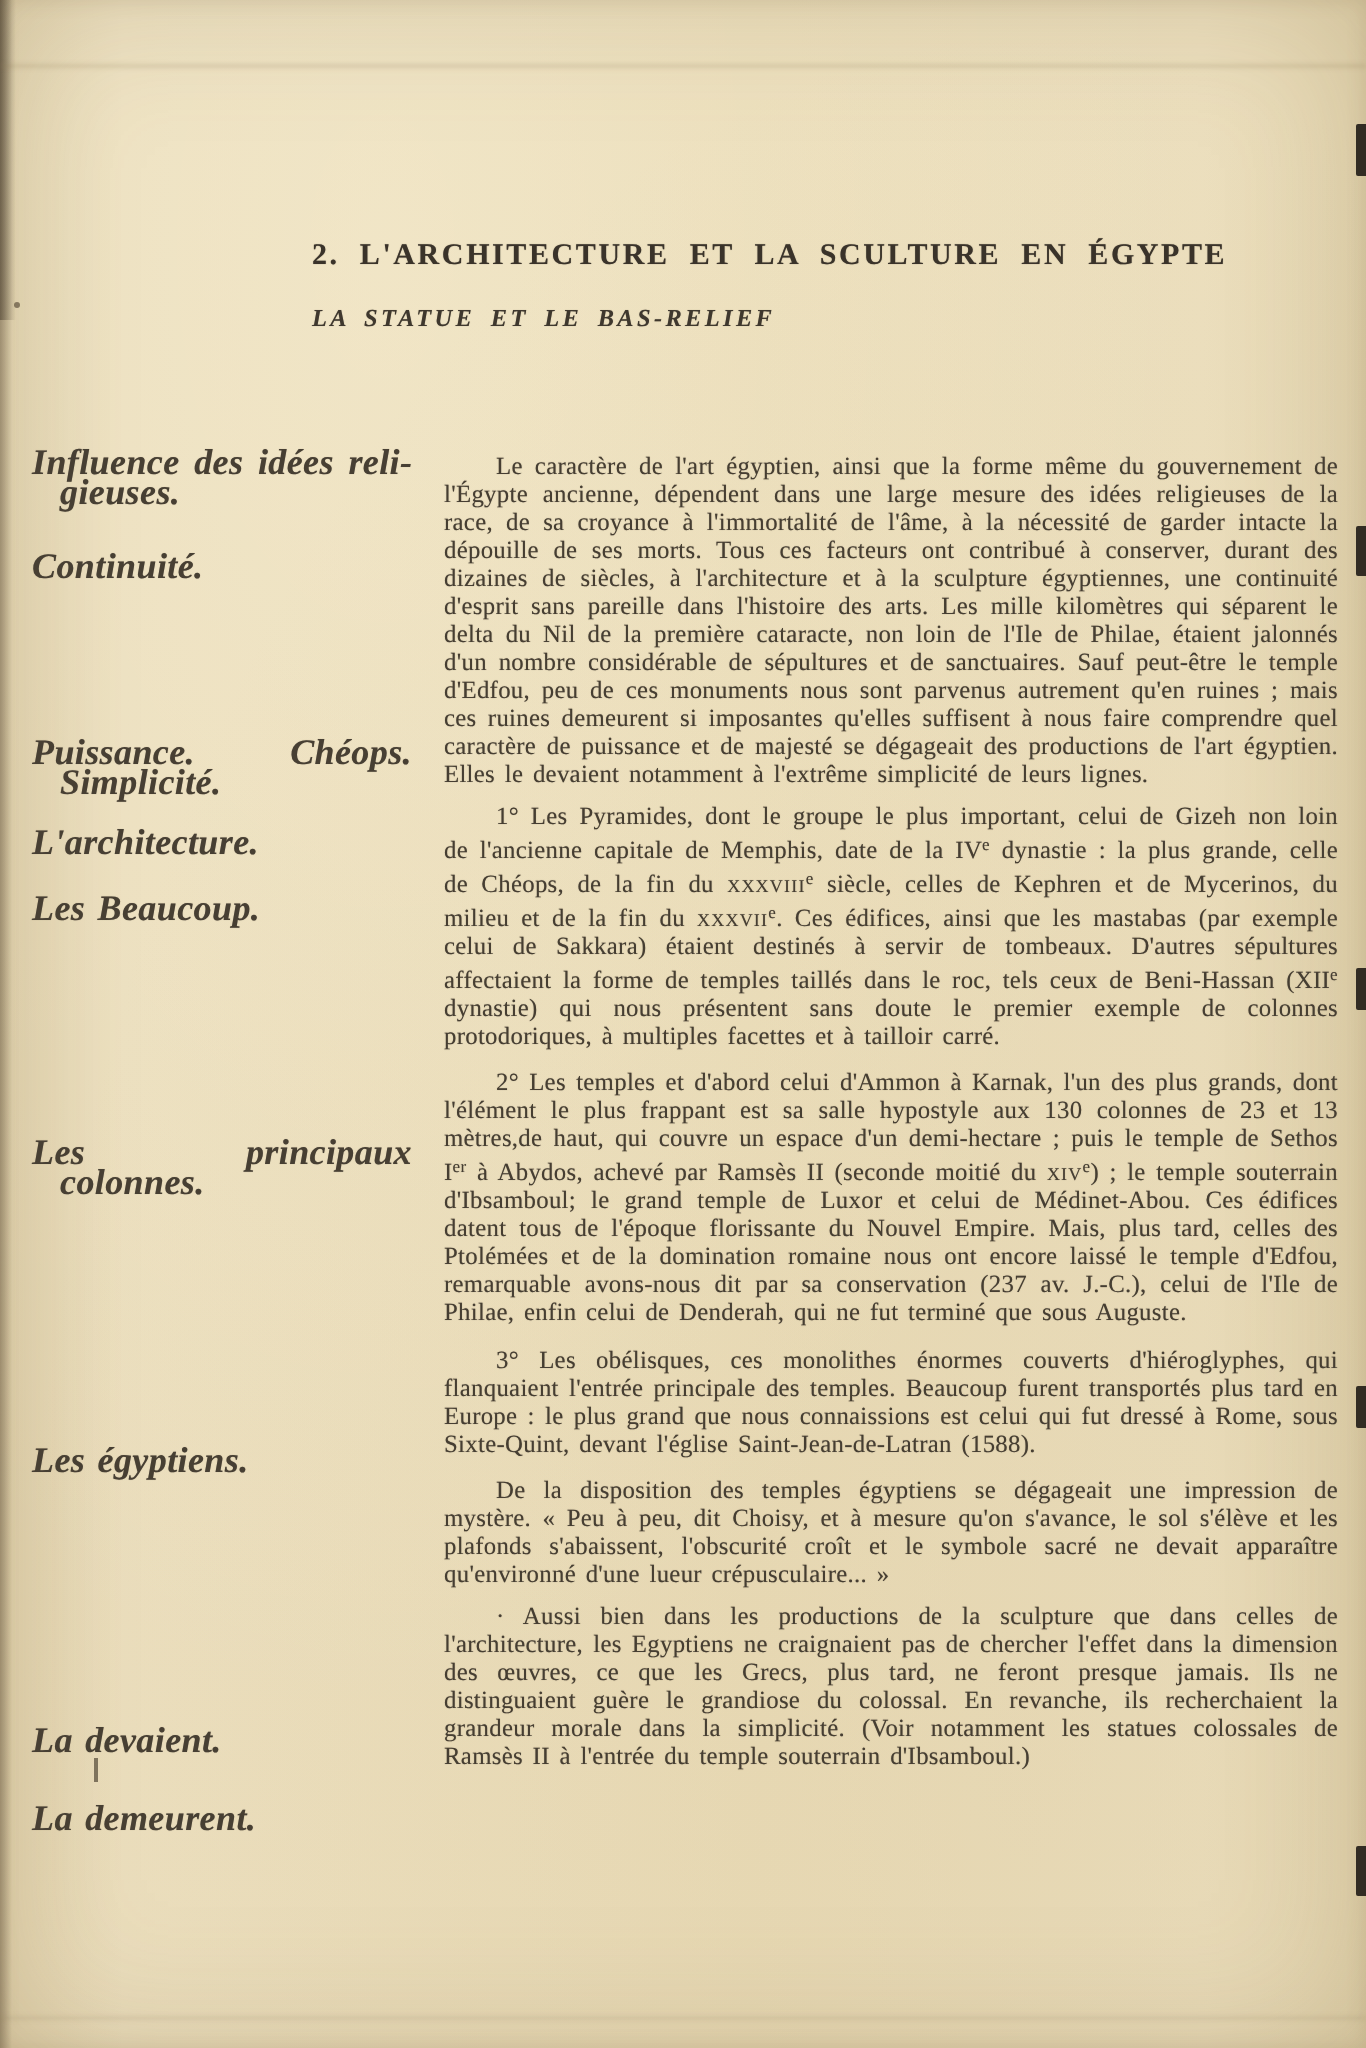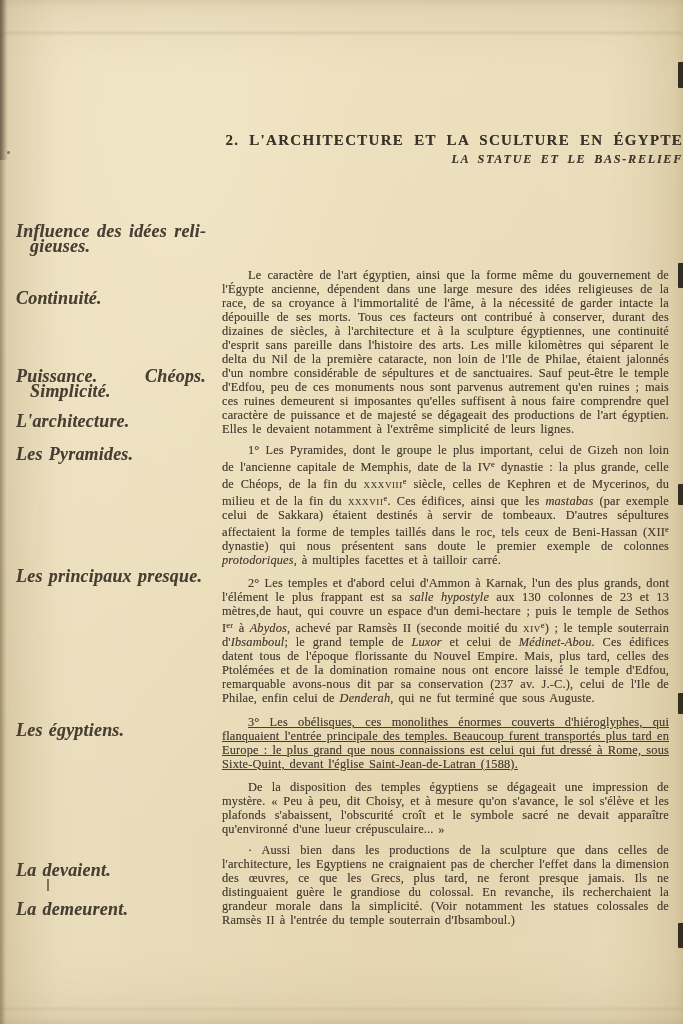--- a/index.html
+++ b/index.html
@@ -19,33 +19,33 @@
       linear-gradient(90deg, #e2d3ae 0%, #ebdebd 9%, #eadcb8 55%, #ecdfbe 88%, #e5d7b2 100%);
     background-color: #e9dcba;
     box-shadow: inset 0 0 70px rgba(125,100,60,0.22), inset 0 0 10px rgba(125,100,60,0.18);
     color: #453d31;
   }
 
   
   .heading-block {
     position: absolute;
     left: 156px; right: 0;
-    top: 132px;
-    text-align: right;
+    top: 120px;
+    text-align: left;
   }
   .title {
     font-size: 15px;
     font-weight: bold;
     letter-spacing: 1.3px;
     word-spacing: 5px;
     color: #3a332a;
     text-shadow: 0 0 0.5px rgba(58,51,42,0.55);
   }
   .subtitle {
-    margin-top: 1px;
+    margin-top: 13px;
     font-size: 12.2px;
     font-weight: bold;
     font-style: italic;
     letter-spacing: 1.7px;
     word-spacing: 3px;
     line-height: 18.5px;
     color: #3f382e;
     text-shadow: 0 0 0.4px rgba(63,56,46,0.5);
   }
 
@@ -66,40 +66,39 @@
     text-indent: -14px;
     text-shadow: 0 0 0.4px rgba(71,63,51,0.45);
   }
 
   
   .body-col {
     position: absolute;
     left: 222px;
     top: 226px;
     width: 447px;
-    margin-top: 42px;
   }
   .body-col p {
     margin: 0;
     font-size: 12.4px;
     line-height: 14px;
     text-align: justify;
     letter-spacing: 0.15px;
     word-spacing: 1.6px;
     text-indent: 26px;
     hyphens: auto;
     -webkit-hyphens: auto;
     color: #463e32;
     text-shadow: 0 0 0.45px rgba(70,62,50,0.5);
   }
   .body-col p.gap-s { margin-top: 7px; }
   .body-col p.gap-m { margin-top: 9px; }
-  .body-col p.gap-l { margin-top: 10px; text-decoration: underline; }
+  .body-col p.gap-l { margin-top: 10px; }
 
-  .seg-i  { font-style: italic; }
+  .seg-i  { }
   .seg-sc { font-variant: small-caps; letter-spacing: 0.6px; }
   .seg-sup{ font-size: 8.5px; vertical-align: 4px; letter-spacing: 0.2px; }
 
   
   .edge-left {
     position: absolute; left: 0; top: 0; bottom: 0; width: 6px;
     background: linear-gradient(90deg, rgba(75,60,40,0.38), rgba(75,60,40,0));
   }
   .edge-left-top {
     position: absolute; left: 0; top: 0; width: 8px; height: 160px;
@@ -137,25 +136,25 @@
 
   <div class="heading-block">
     <div class="title">2. L'ARCHITECTURE ET LA SCULTURE EN ÉGYPTE</div>
     <div class="subtitle">
       <div>LA STATUE ET LE BAS-RELIEF</div>
     </div>
   </div>
 
   <aside>
     <div class="margin-note" style="top:224px">Influence des idées reli­gieuses.</div>
-    <div class="margin-note" style="top:291px">Continuité.</div>
+    <div class="margin-note" style="top:276px">Continuité.</div>
     <div class="margin-note" style="top:369px">Puissance. Chéops. Sim­plicité.</div>
     <div class="margin-note" style="top:414px">L'architecture.</div>
-    <div class="margin-note" style="top:447px">Les Pyramides.</div>
-    <div class="margin-note" style="top:569px">Les principaux presque.</div>
+    <div class="margin-note" style="top:447px">Les Beaucoup.</div>
+    <div class="margin-note" style="top:569px">Les principaux colonnes.</div>
     <div class="margin-note" style="top:723px">Les égyptiens.</div>
     <div class="margin-note" style="top:863px">La devaient.</div>
     <div class="margin-note" style="top:902px">La demeurent.</div>
   </aside>
 
   <main class="body-col">
     <p><span>Le caractère de l'art égyptien, ainsi que la forme même du gouvernement de l'Égypte ancienne, dépendent dans une large mesure des idées religieuses de la race, de sa croyance à l'immortalité de l'âme, à la nécessité de garder intacte la dépouille de ses morts. Tous ces facteurs ont contribué à conserver, durant des dizaines de siècles, à l'architecture et à la sculpture égyptiennes, une continuité d'esprit sans pareille dans l'histoire des arts. Les mille kilomètres qui séparent le delta du Nil de la première cataracte, non loin de l'Ile de Philae, étaient jalonnés d'un nombre considérable de sépultures et de sanctuaires. Sauf peut-être le temple d'Edfou, peu de ces monuments nous sont parvenus autrement qu'en ruines ; mais ces ruines demeurent si imposantes qu'elles suffisent à nous faire comprendre quel caractère de puissance et de majesté se dégageait des productions de l'art égyptien. Elles le devaient notamment à l'extrême simplicité de leurs lignes.</span></p>
     <p class="gap-s"><span>1° Les Pyramides, dont le groupe le plus important, celui de Gizeh non loin de l'ancienne capitale de Memphis, date de la IV</span><span class="seg-sup">e</span><span> dynastie : la plus grande, celle de Chéops, de la fin du </span><span class="seg-sc">xxxviii</span><span class="seg-sup">e</span><span> siècle, celles de Kephren et de Mycerinos, du milieu et de la fin du </span><span class="seg-sc">xxxvii</span><span class="seg-sup">e</span><span>. Ces édifices, ainsi que les </span><span class="seg-i">mastabas</span><span> (par exemple celui de Sakkara) étaient destinés à servir de tombeaux. D'autres sépultures affectaient la forme de temples taillés dans le roc, tels ceux de Beni-Hassan (XII</span><span class="seg-sup">e</span><span> dynastie) qui nous présentent sans doute le premier exemple de colonnes </span><span class="seg-i">protodoriques</span><span>, à multiples facettes et à tailloir carré.</span></p>
     <p class="gap-m"><span>2° Les temples et d'abord celui d'Ammon à Karnak, l'un des plus grands, dont l'élément le plus frappant est sa </span><span class="seg-i">salle hypostyle</span><span> aux 130 colonnes de 23 et 13 mètres,de haut, qui couvre un espace d'un demi-hectare ; puis le temple de Sethos I</span><span class="seg-sup">er</span><span> à </span><span class="seg-i">Abydos</span><span>, achevé par Ramsès II (seconde moitié du </span><span class="seg-sc">xiv</span><span class="seg-sup">e</span><span>) ; le temple souterrain d'</span><span class="seg-i">Ibsamboul</span><span>; le grand temple de </span><span class="seg-i">Luxor</span><span> et celui de </span><span class="seg-i">Médinet-Abou</span><span>. Ces édifices datent tous de l'époque florissante du Nouvel Empire. Mais, plus tard, celles des Ptolémées et de la domination romaine nous ont encore laissé le temple d'Edfou, remarquable avons-nous dit par sa conservation (237 av. J.-C.), celui de l'Ile de Philae, enfin celui de </span><span class="seg-i">Denderah</span><span>, qui ne fut terminé que sous Auguste.</span></p>
     <p class="gap-l"><span>3° Les obélisques, ces monolithes énormes couverts d'hiéroglyphes, qui flanquaient l'entrée principale des temples. Beaucoup furent transportés plus tard en Europe : le plus grand que nous connaissions est celui qui fut dressé à Rome, sous Sixte-Quint, devant l'église Saint-Jean-de-Latran (1588).</span></p>

